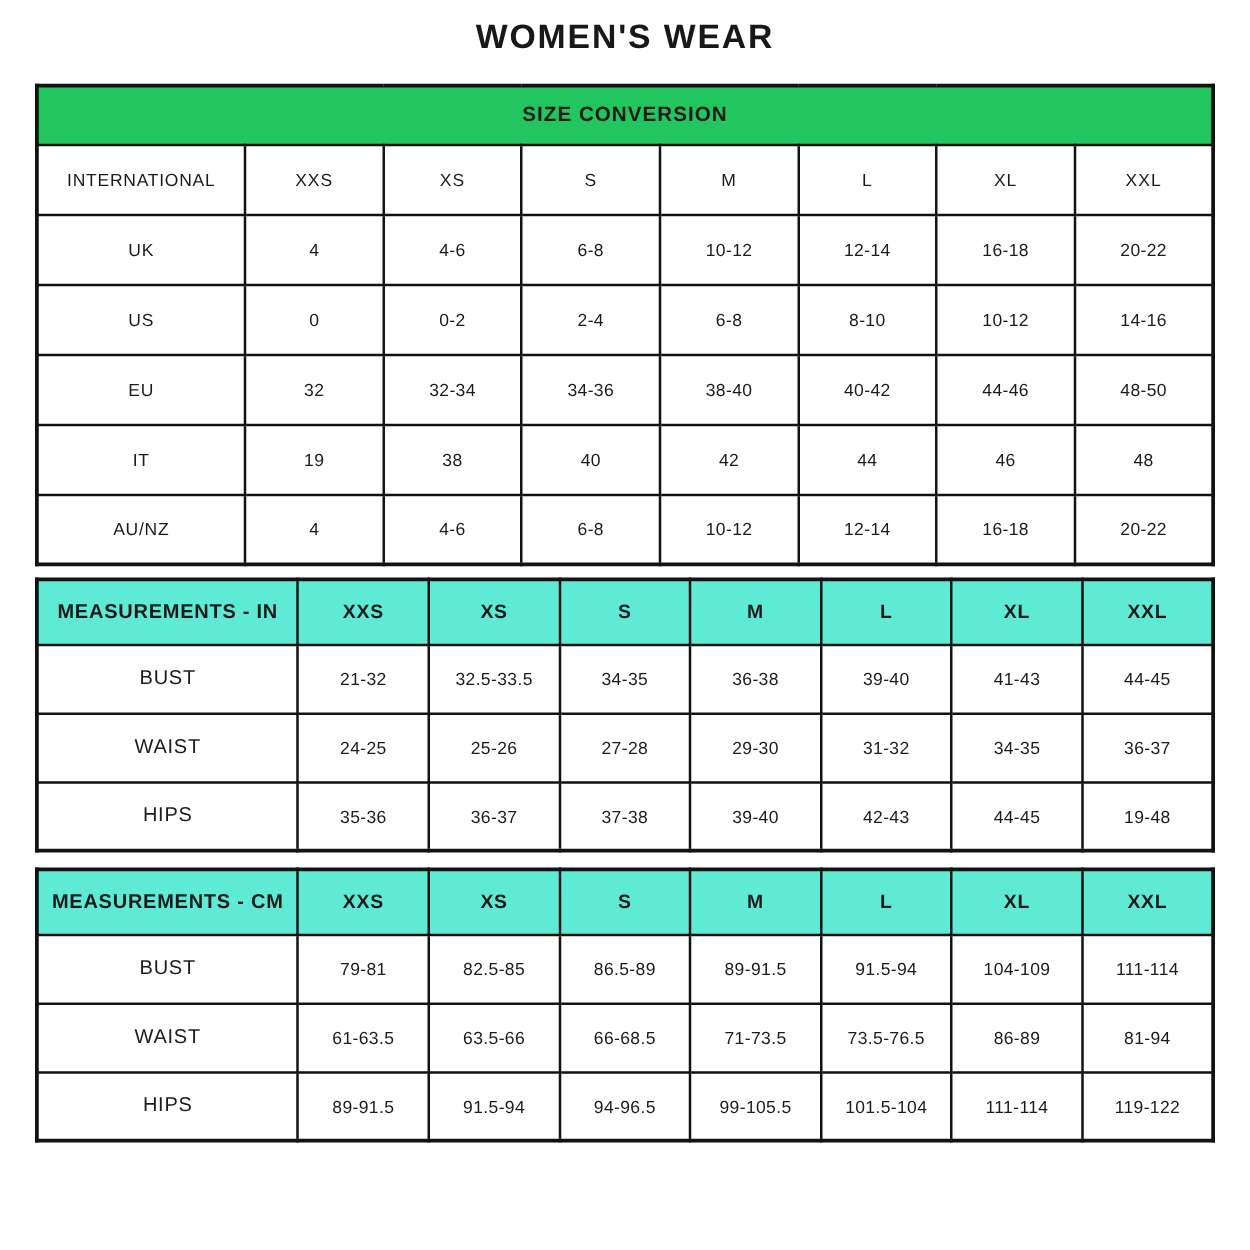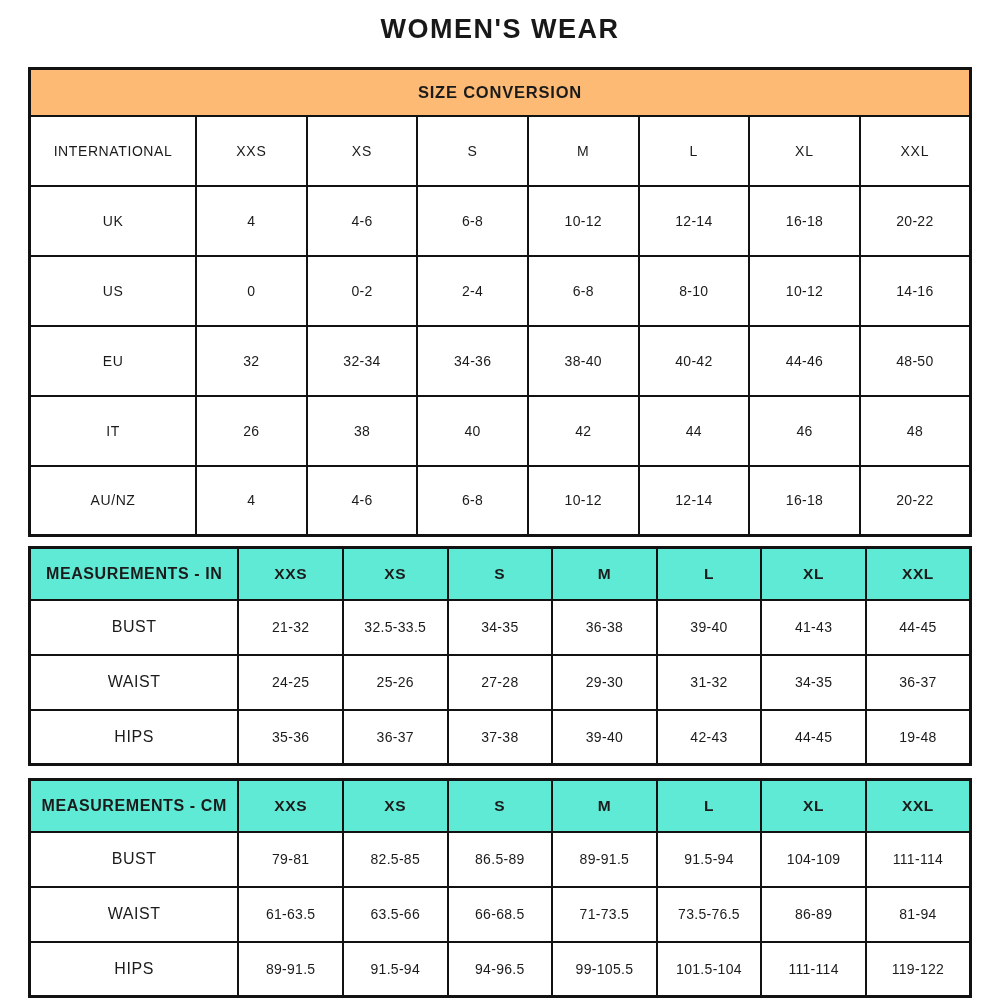--- a/index.html
+++ b/index.html
@@ -36,24 +36,24 @@
   table.grid td {
     border: 2px solid #121212;
     text-align: center;
     vertical-align: middle;
     padding: 0 2px;
     background: #ffffff;
     font-size: 14px;
     letter-spacing: 0.3px;
   }
   
-  .t1 td { height: 70px; font-size: 16.5px; }
+  .t1 td { height: 56px; font-size: 16.5px; }
   .t1 .banner-cell {
     height: 47px;
-    background: #fdba74;
+    background: #22c55e;
     font-weight: bold;
     font-size: 16.5px;
     letter-spacing: 0.8px;
   }
   .t1 .head-cell { letter-spacing: 0.8px; }
   .t1 .label-cell { letter-spacing: 0.6px; }
   
   .t2, .t3 { }
   .t2 { margin-top: 9px; }
   .t3 { margin-top: 12px; padding-left: 44px; }
@@ -123,21 +123,21 @@
           <td class="value-cell">32</td>
           <td class="value-cell">32-34</td>
           <td class="value-cell">34-36</td>
           <td class="value-cell">38-40</td>
           <td class="value-cell">40-42</td>
           <td class="value-cell">44-46</td>
           <td class="value-cell">48-50</td>
         </tr>
         <tr>
           <td class="label-cell">IT</td>
-          <td class="value-cell">26</td>
+          <td class="value-cell">19</td>
           <td class="value-cell">38</td>
           <td class="value-cell">40</td>
           <td class="value-cell">42</td>
           <td class="value-cell">44</td>
           <td class="value-cell">46</td>
           <td class="value-cell">48</td>
         </tr>
         <tr>
           <td class="label-cell">AU/NZ</td>
           <td class="value-cell">4</td>

